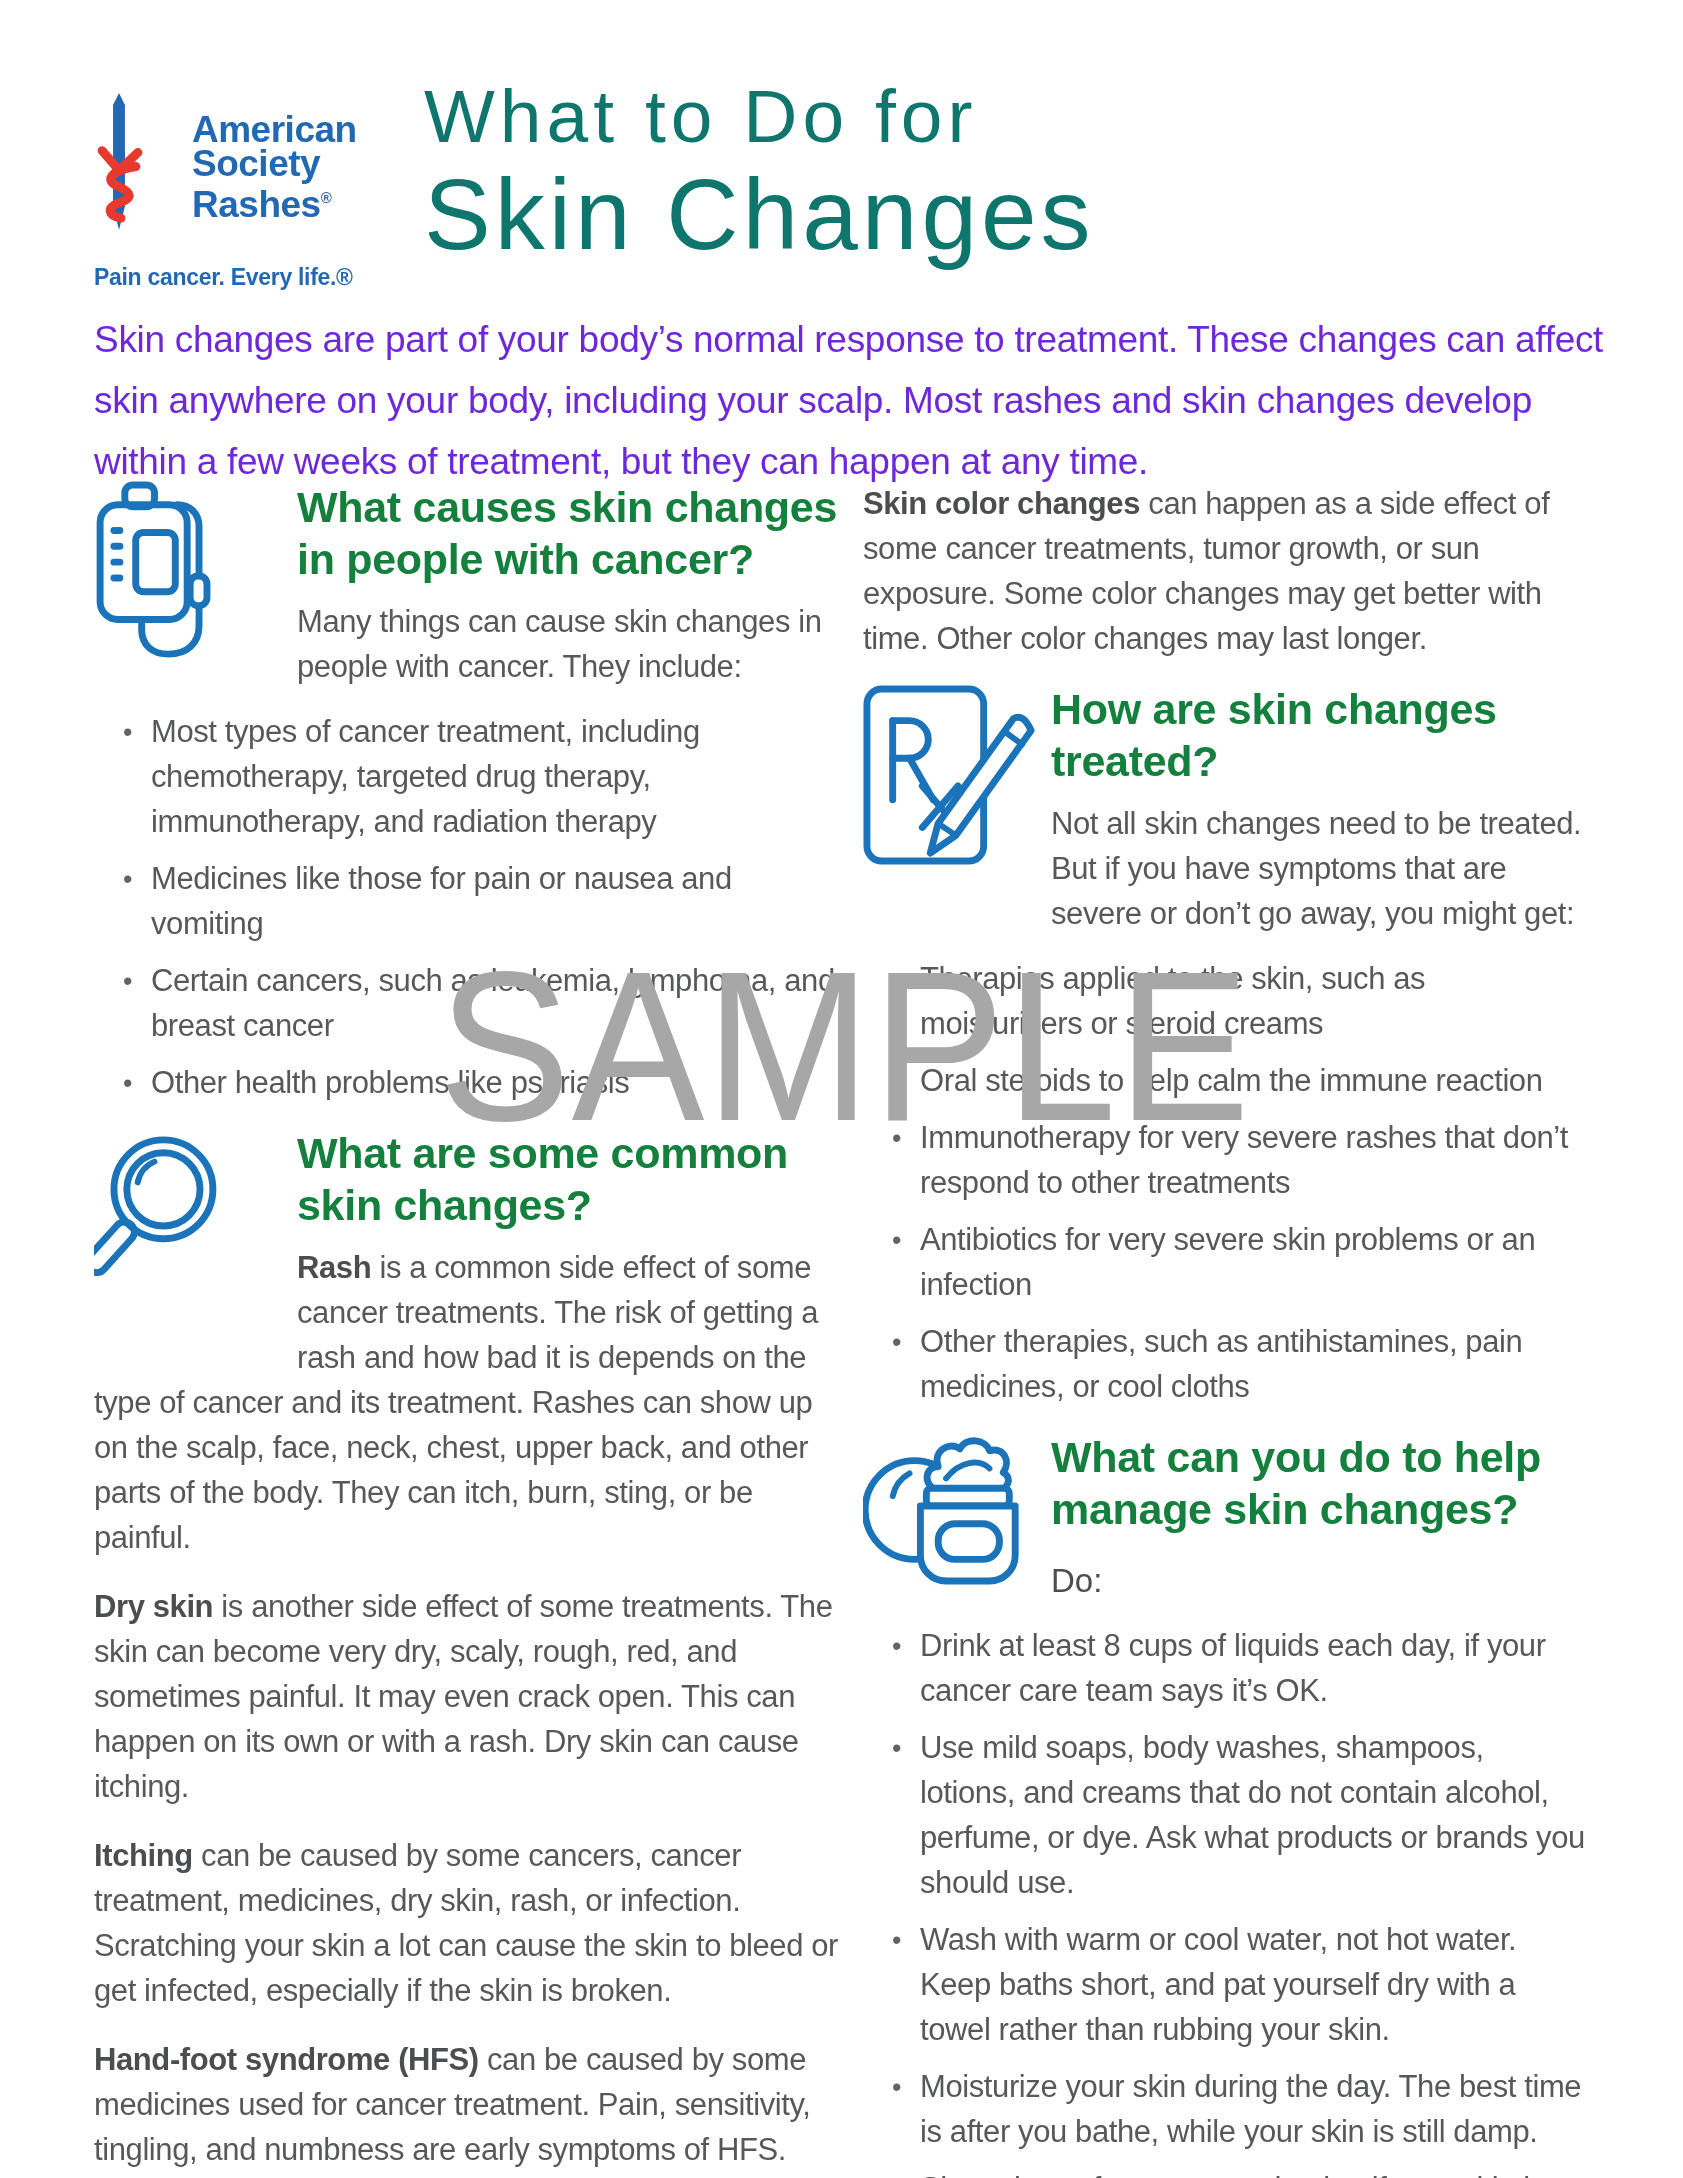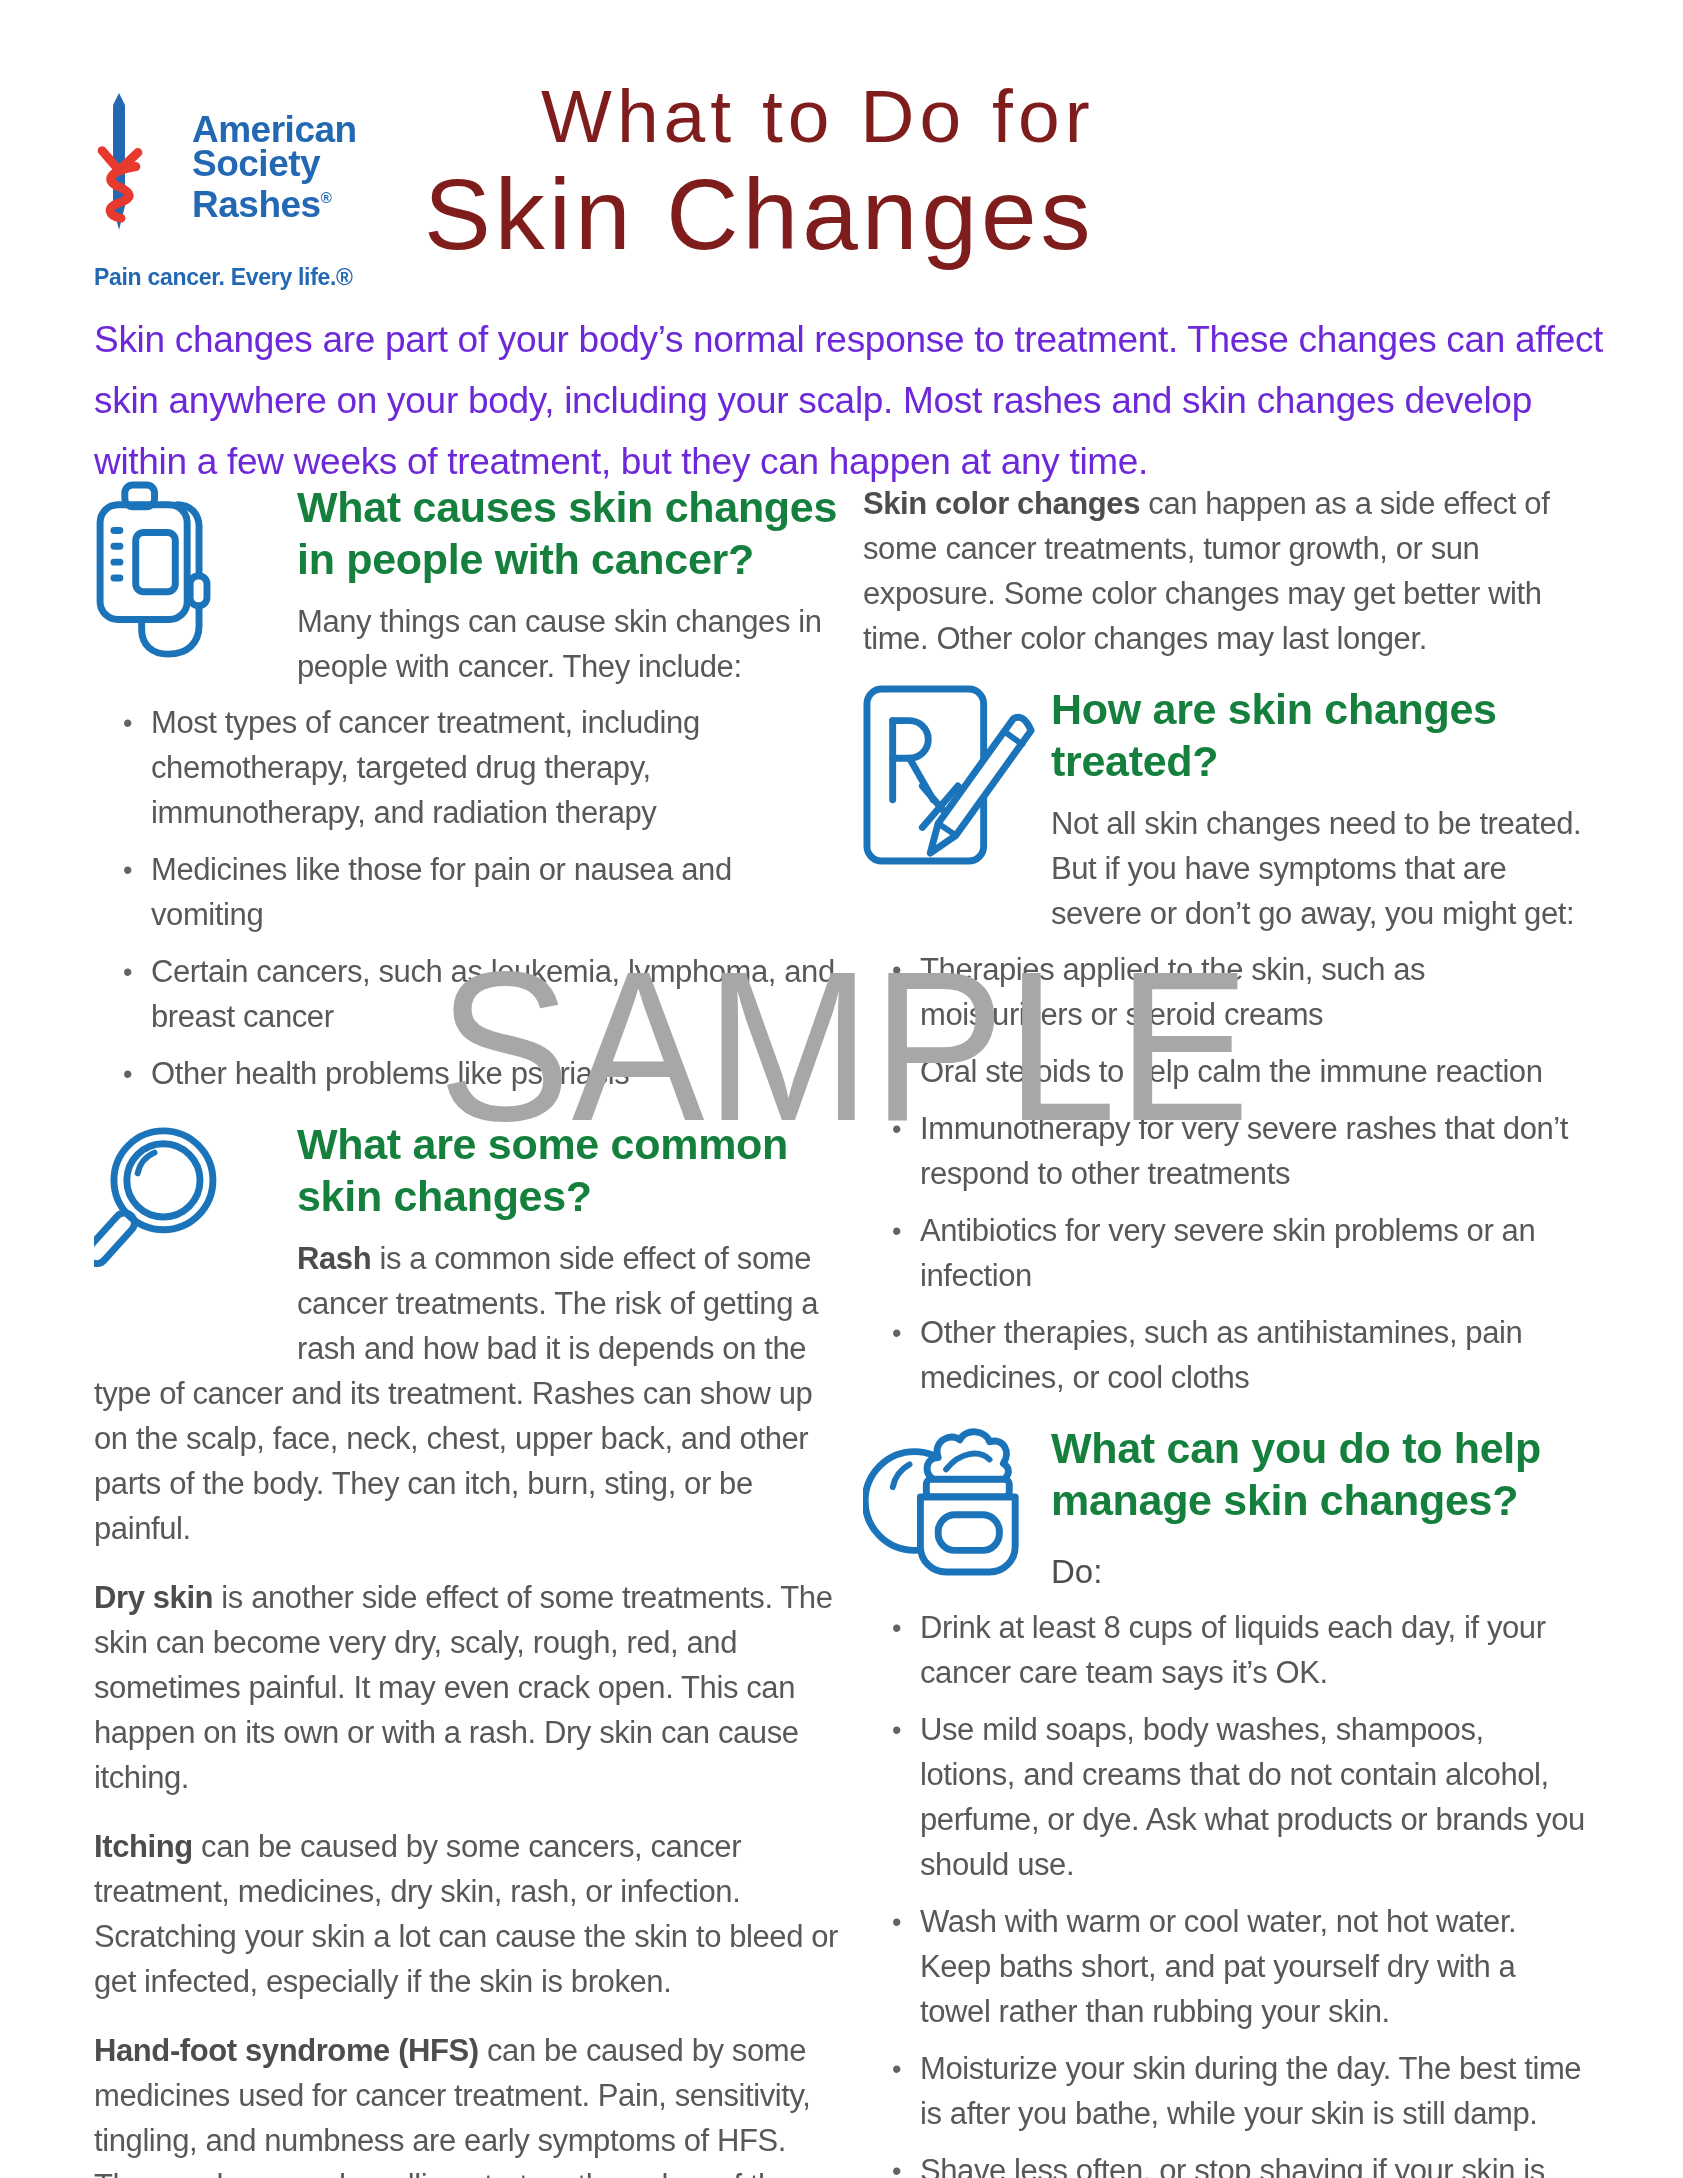--- a/index.html
+++ b/index.html
@@ -22,21 +22,21 @@
     margin-left: 8px; margin-top: 22px;
     color: #2368b2; font-weight: bold;
     font-size: 37px; line-height: 34px; letter-spacing: -0.5px;
   }
   .logo-words .reg { font-size: 15px; vertical-align: 14px; }
   .tagline {
     margin-top: 24px;
     color: #2368b2; font-weight: bold;
     font-size: 23px; letter-spacing: -0.3px;
   }
-  .title { position: absolute; left: 424px; top: 73px; color: #7f1d1d; text-align: right; }
+  .title { position: absolute; left: 424px; top: 73px; color: #0f766e; }
   .title-line1 { font-size: 75px; line-height: 87px; letter-spacing: 5px; }
   .title-line2 { font-size: 100px; line-height: 109px; letter-spacing: 4px; }
 
   
   .intro {
     position: absolute; left: 94px; top: 309px; width: 1510px;
     color: #6d28d9; font-size: 37px; line-height: 61px; letter-spacing: -0.3px;
   }
 
   
@@ -59,21 +59,21 @@
 
   .float-icon { float: left; }
   .fl-left  { width: 203px; }
   .fl-right { width: 188px; }
   .fh-200 { height: 198px; }
   .fh-252 { height: 249px; }
   .fh-255 { height: 252px; }
   .fh-158 { height: 156px; }
   .float-icon svg { display: block; }
 
-  ul { list-style: none; clear: left; margin-top: 11px; padding-left: 57px; }
+  ul { list-style: none; clear: left; margin-top: 20px; padding-left: 57px; }
   li { position: relative; margin-bottom: 12px; }
   li::before {
     content: "\2022";
     position: absolute; left: -28px; top: 1px;
     color: #626365; font-size: 27px;
   }
   .do-label { font-weight: normal; font-size: 33px; line-height: 44px; margin-top: 24px; }
 
   
   .watermark {

